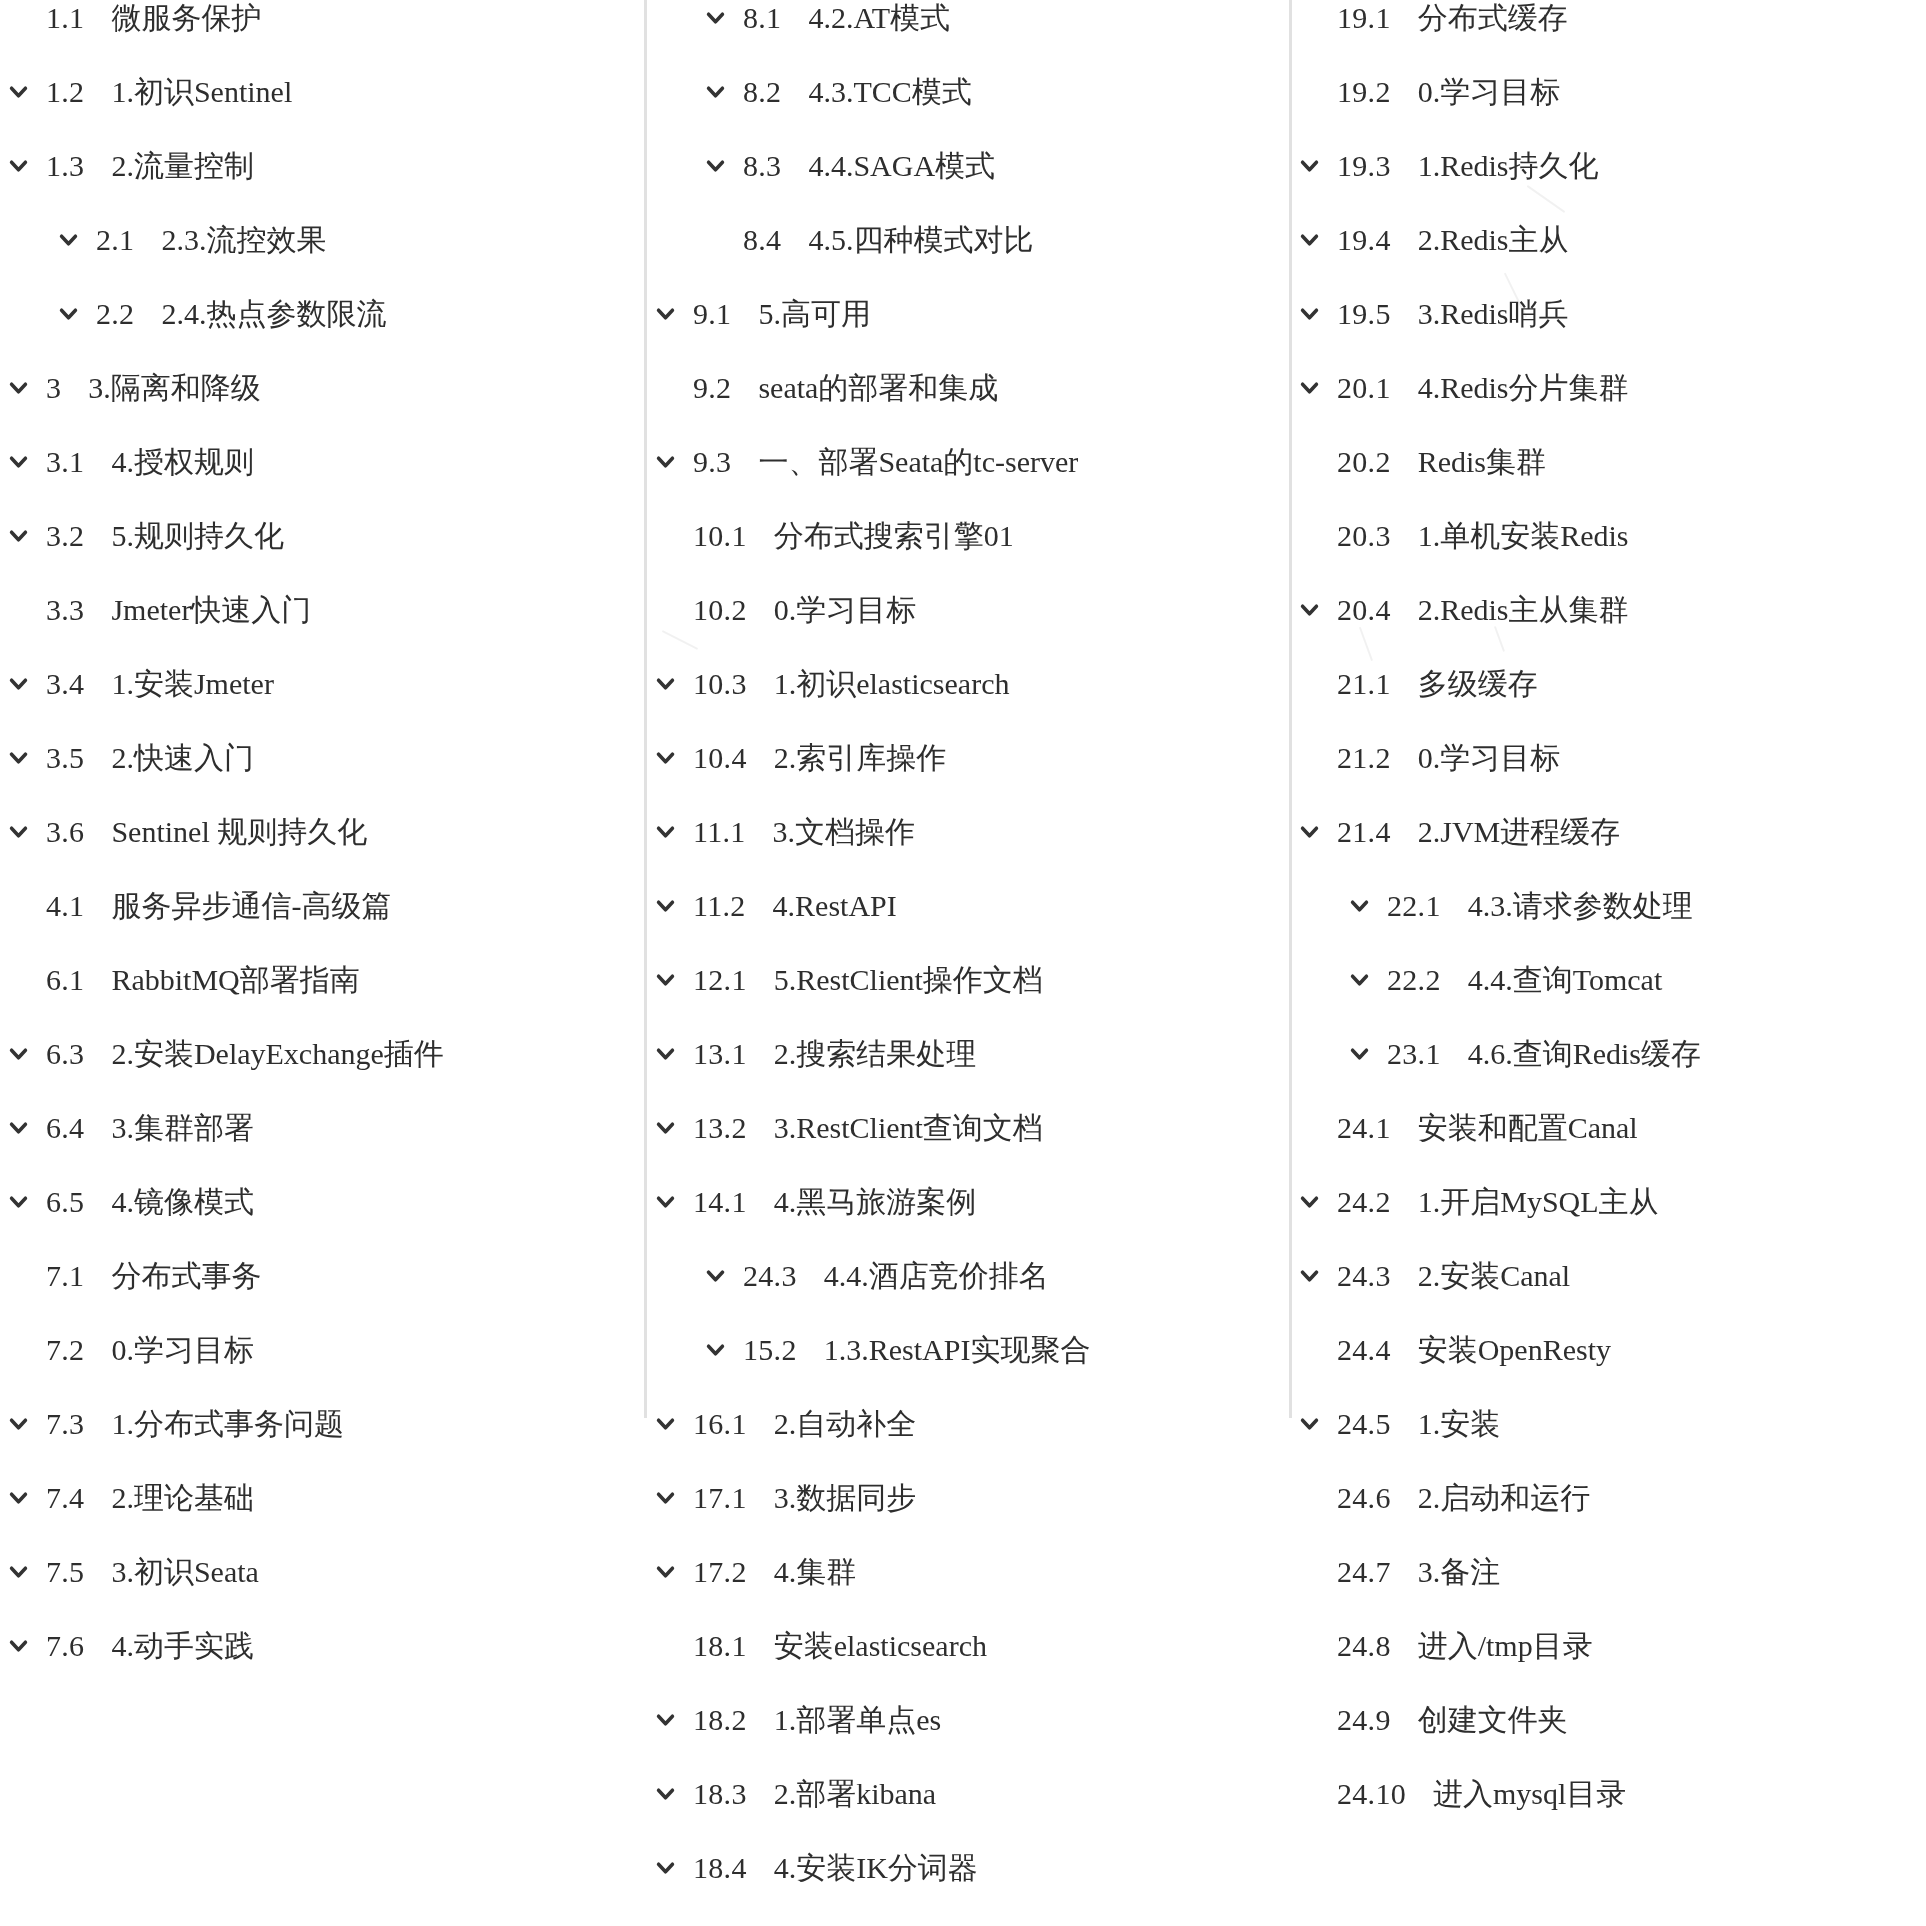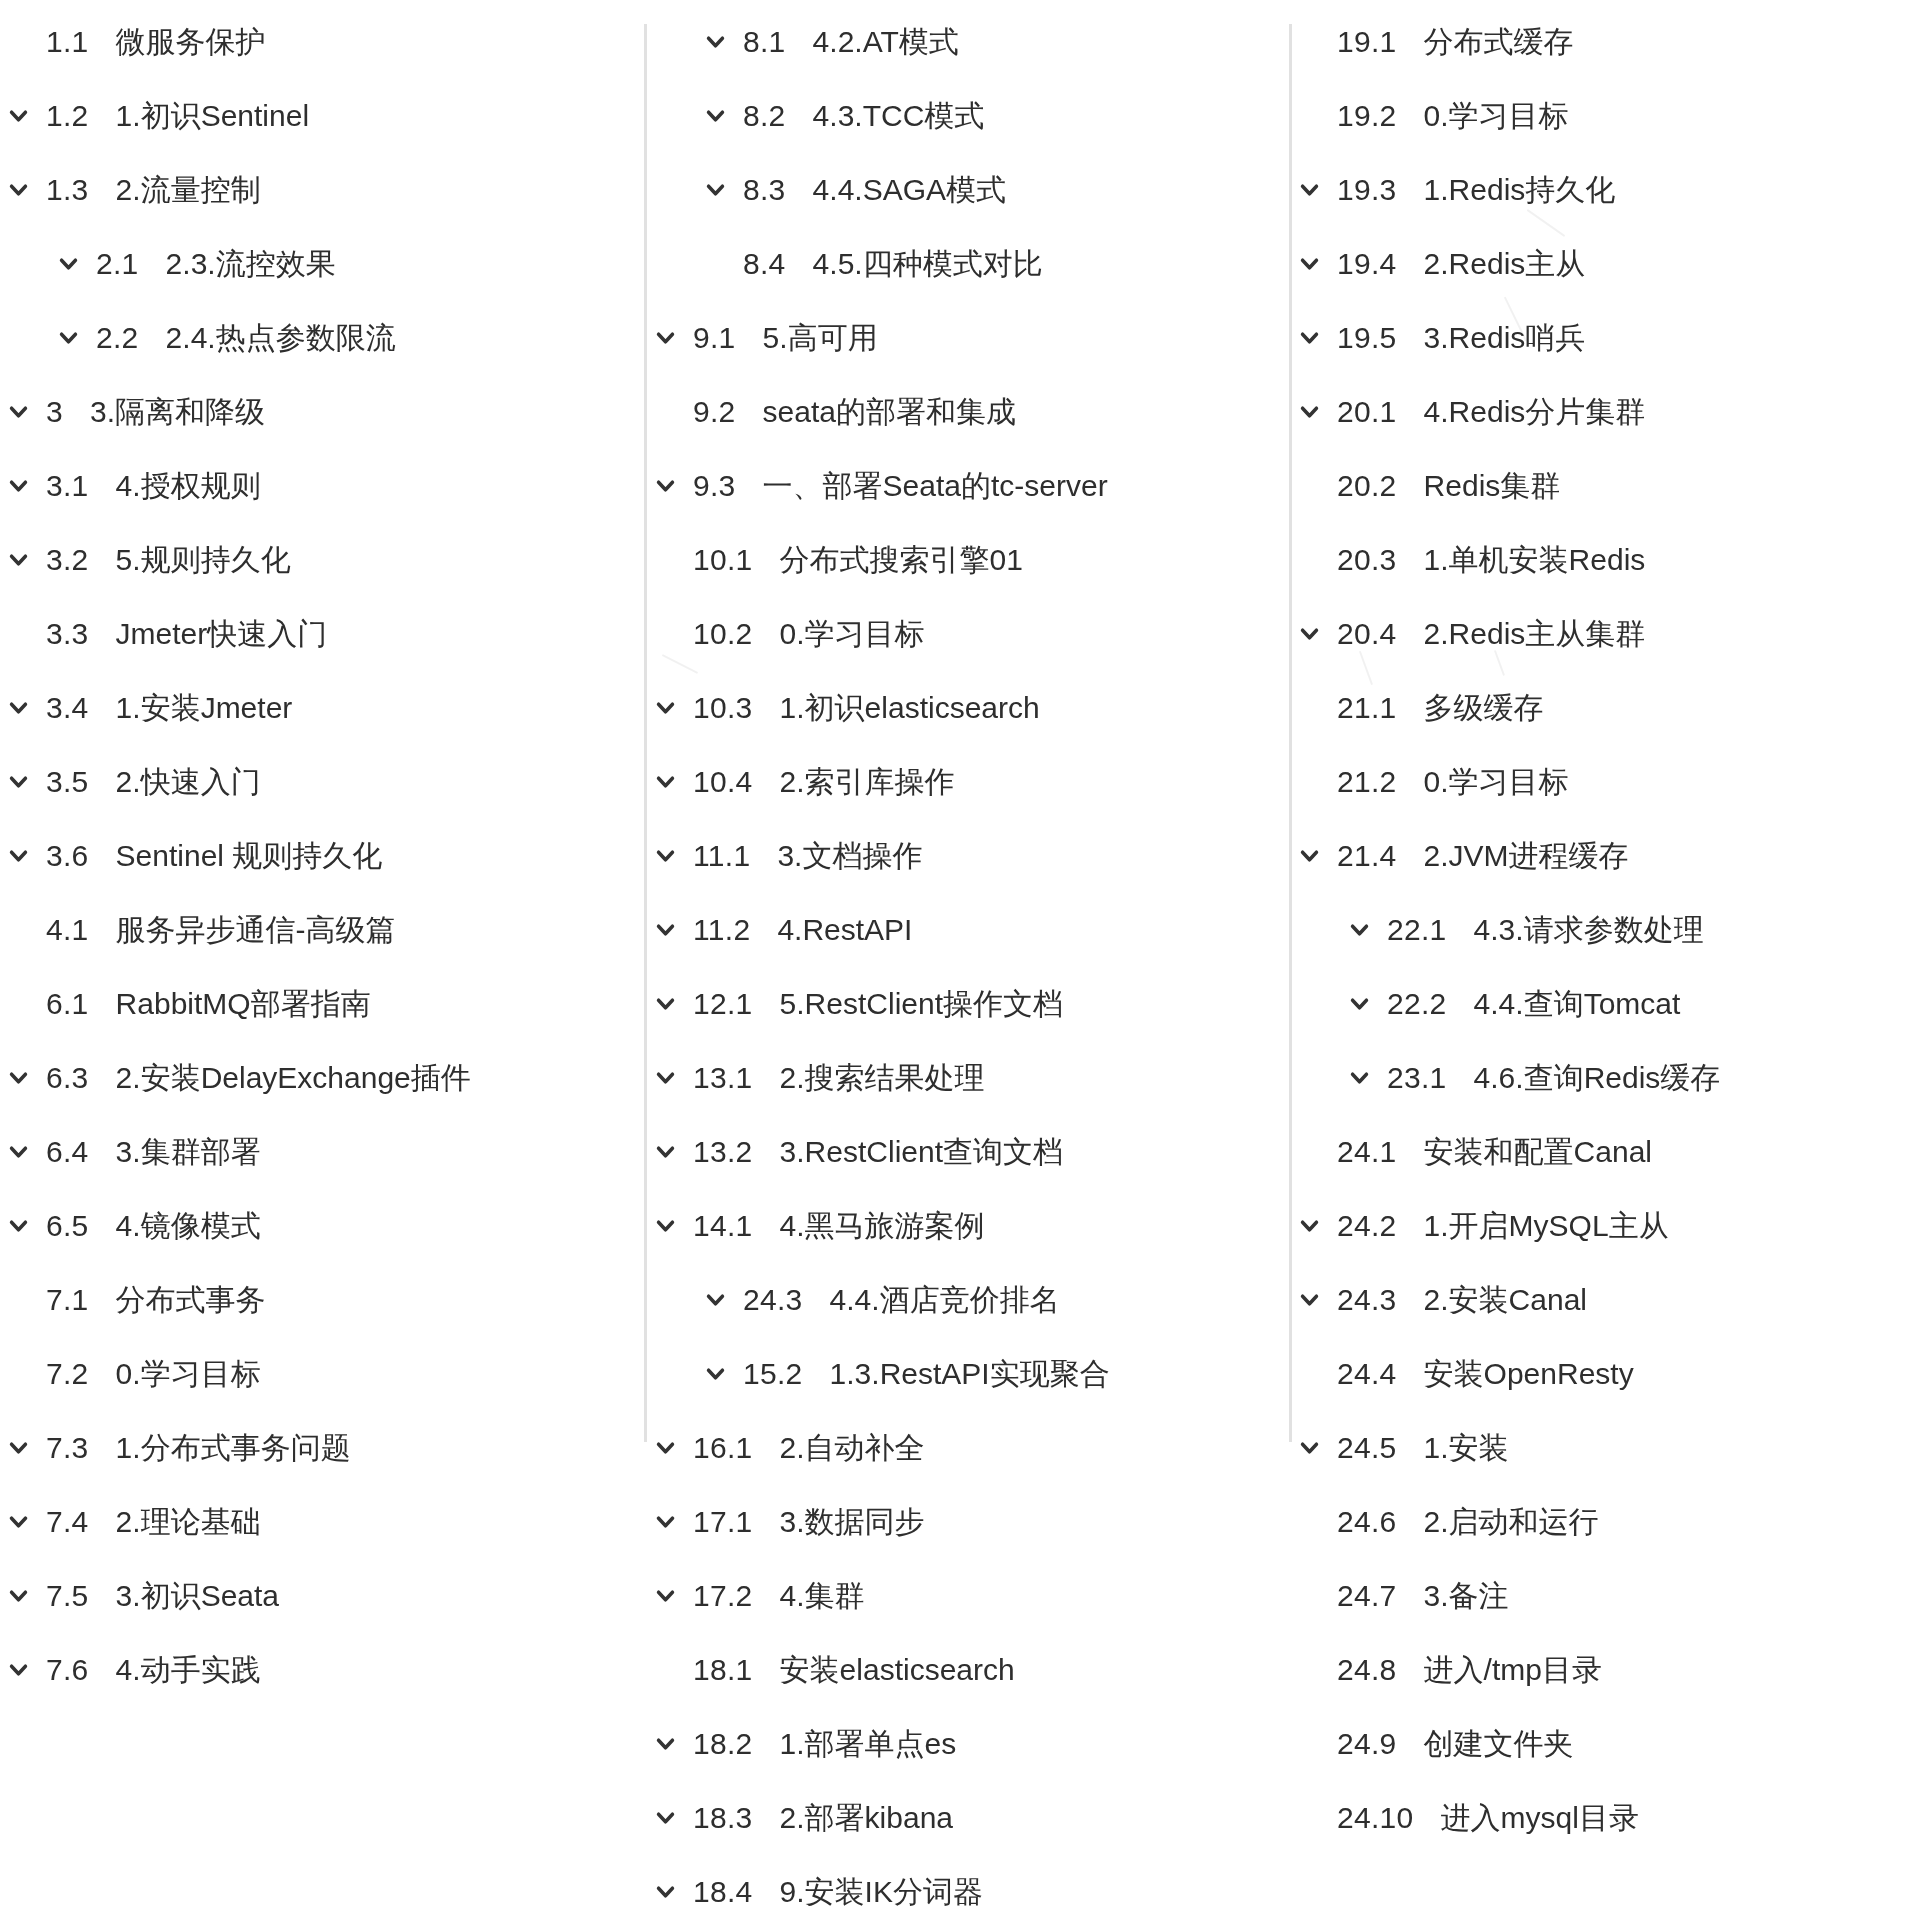--- a/index.html
+++ b/index.html
@@ -10,23 +10,22 @@
   }
   html,body{
     margin:0;padding:0;
     width:1926px;height:1926px;
     background:var(--bg);
     overflow:hidden;
   }
   #canvas{
     position:relative;
     width:1926px;height:1418px;
-    font-family:Liberation Sans, sans-serif;
+    font-family:Liberation Serif, serif;
     color:var(--text);
-    margin-top:24px;
   }
   .divider{
     position:absolute;top:0;bottom:0;width:2.6px;
     background:var(--divider);
   }
   #divider-1{left:644px;}
   #divider-2{left:1289px;}
   .toc-col{
     position:absolute;top:-19px;width:632px;
   }
@@ -411,21 +410,21 @@
           <polyline points="4,5 15,17 26,5" fill="none" stroke="#333333" stroke-width="5.5" stroke-linecap="round" stroke-linejoin="round"></polyline>
         </svg>
         <span class="num">18.3</span>
         <span class="title">2.部署kibana</span>
       </div>
       <div class="toc-row">
         <svg class="chev" viewBox="0 0 30 22" aria-hidden="true">
           <polyline points="4,5 15,17 26,5" fill="none" stroke="#333333" stroke-width="5.5" stroke-linecap="round" stroke-linejoin="round"></polyline>
         </svg>
         <span class="num">18.4</span>
-        <span class="title">9.安装IK分词器</span>
+        <span class="title">4.安装IK分词器</span>
       </div>
     </div>
   <div class="toc-col" id="toc-column-3">
       <div class="toc-row">
         <svg class="chev hidden" viewBox="0 0 30 22" aria-hidden="true">
           <polyline points="4,5 15,17 26,5" fill="none" stroke="#333333" stroke-width="5.5" stroke-linecap="round" stroke-linejoin="round"></polyline>
         </svg>
         <span class="num">19.1</span>
         <span class="title">分布式缓存</span>
       </div>

